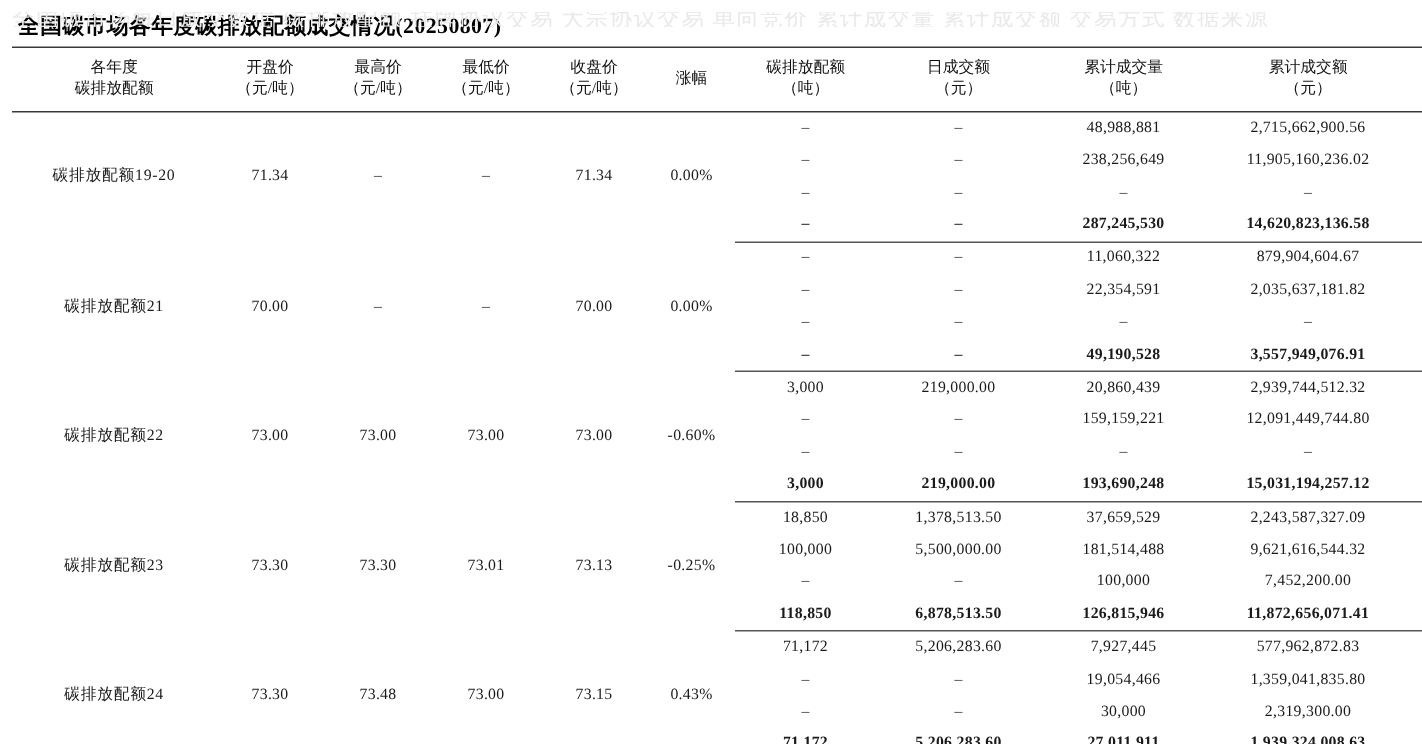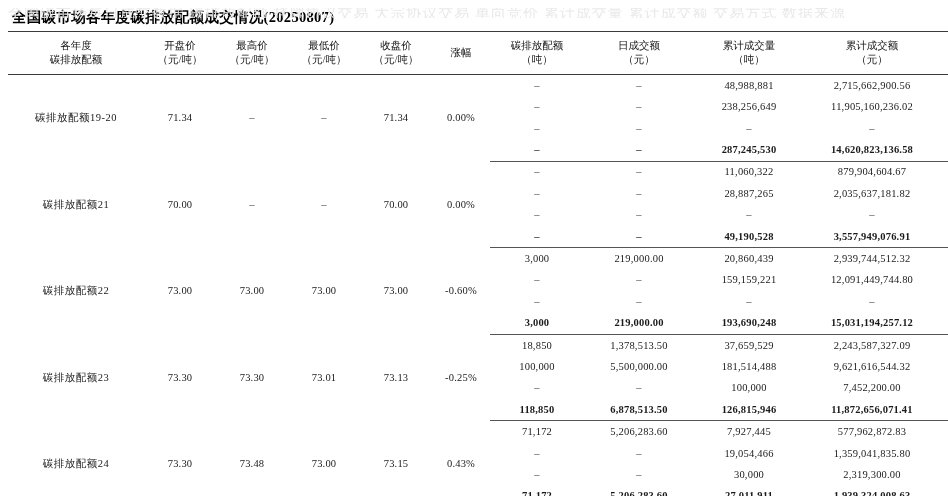--- a/index.html
+++ b/index.html
@@ -210,21 +210,21 @@
         <td rowspan="4" class="num">0.00%</td>
         <td class="num dash">–</td>
         <td class="num dash">–</td>
         <td class="num">11,060,322</td>
         <td class="num">879,904,604.67</td>
         <td class="mode-cell">挂牌协议交易</td>
       </tr>
       <tr>
         <td class="num dash">–</td>
         <td class="num dash">–</td>
-        <td class="num">28,887,265</td>
+        <td class="num">22,354,591</td>
         <td class="num">2,035,637,181.82</td>
         <td class="mode-cell">大宗协议交易</td>
       </tr>
       <tr>
         <td class="num dash">–</td>
         <td class="num dash">–</td>
         <td class="num dash">–</td>
         <td class="num dash">–</td>
         <td class="mode-cell">单向竞价</td>
       </tr>

